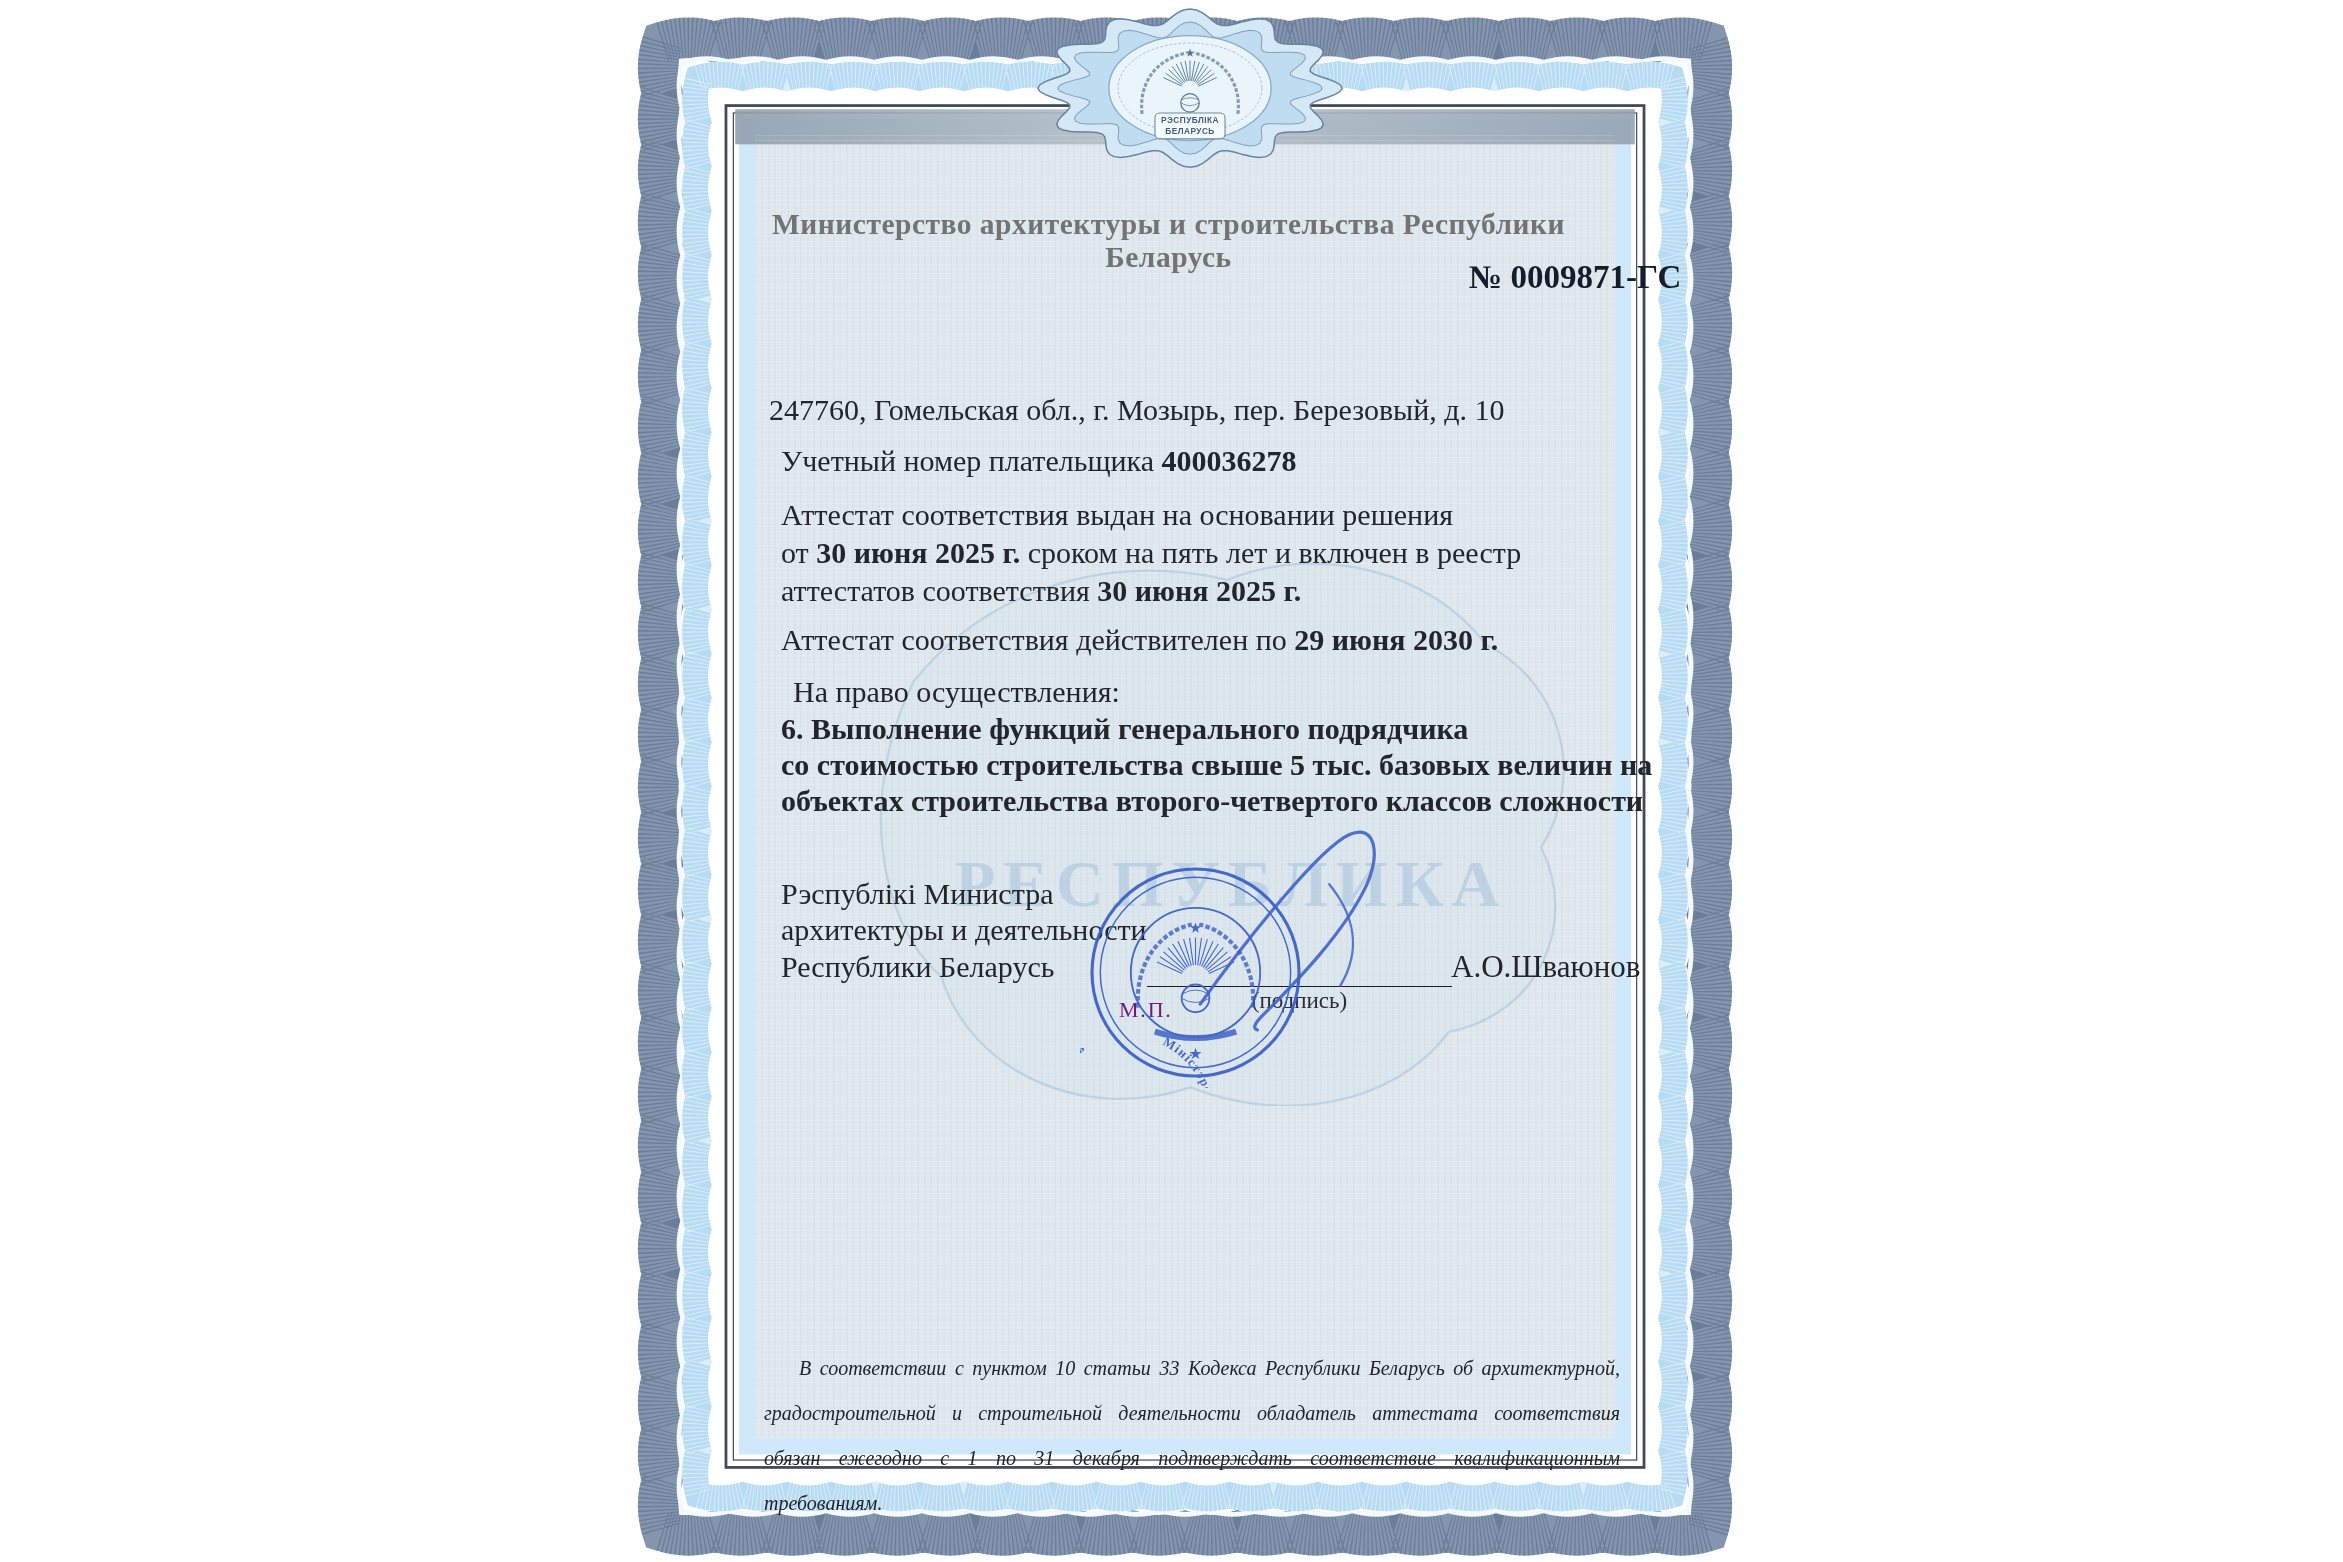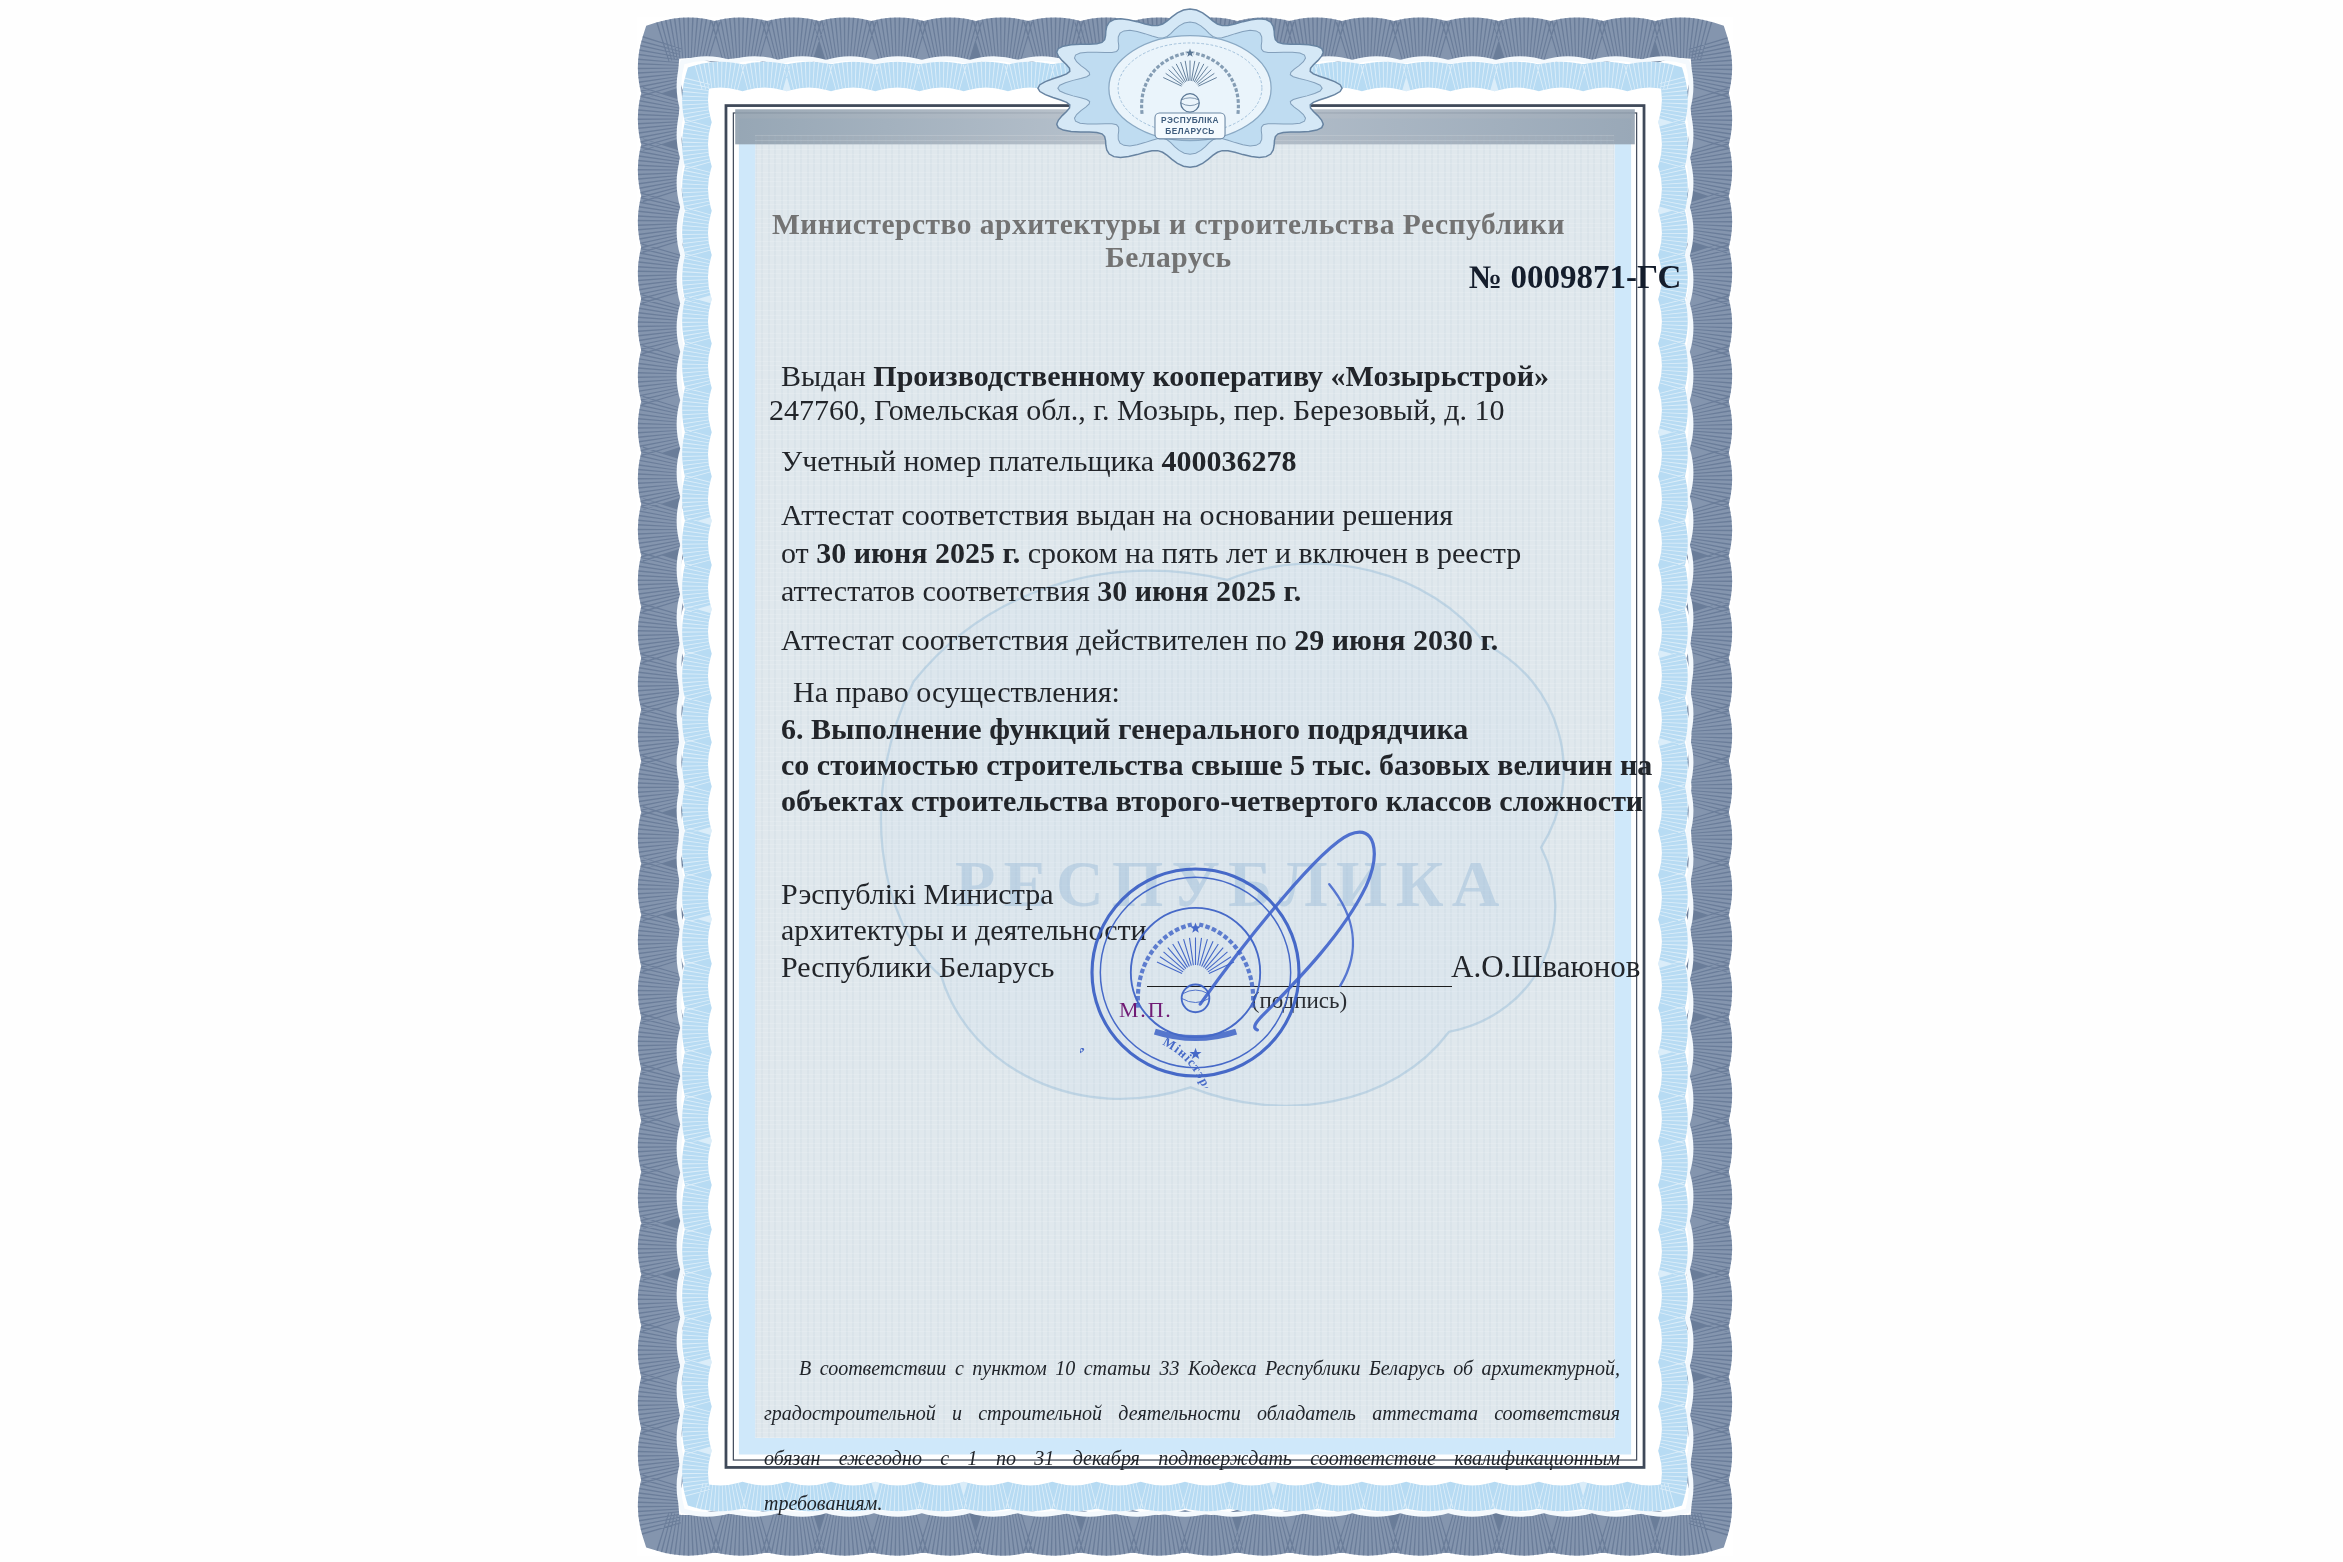--- a/index.html
+++ b/index.html
@@ -90,21 +90,20 @@
       <g>
         <rect x="-38" y="27" width="76" height="28" rx="5" fill="#f4fafe" stroke="#6d89a6" stroke-width="1.2"></rect>
         <text x="0" y="38" text-anchor="middle" font-size="9" font-weight="bold" fill="#3f5d7d" font-family="Liberation Sans, sans-serif" letter-spacing="0.5">РЭСПУБЛІКА</text>
         <text x="0" y="50" text-anchor="middle" font-size="9" font-weight="bold" fill="#3f5d7d" font-family="Liberation Sans, sans-serif" letter-spacing="0.5">БЕЛАРУСЬ</text>
       </g>
     </svg>
 
     <div class="ministry">Министерство архитектуры и строительства Республики Беларусь</div>
     <div class="doc-number">№ 0009871-ГС</div>
 
-    <div class="txt" style="left:144px;top:340px;"><span>Выдан </span><b>Производственному кооперативу «Мозырьстрой»</b></div>
     <div class="txt" style="left:132px;top:374px;">247760, Гомельская обл., г. Мозырь, пер. Березовый, д. 10</div>
     <div class="txt" style="left:144px;top:425px;"><span>Учетный номер плательщика </span><b>400036278</b></div>
     <div class="txt" style="left:144px;top:479px;">Аттестат соответствия выдан на основании решения</div>
     <div class="txt" style="left:144px;top:517px;"><span>от </span><b>30 июня 2025 г.</b><span> сроком на пять лет и включен в реестр</span></div>
     <div class="txt" style="left:144px;top:555px;"><span>аттестатов соответствия </span><b>30 июня 2025 г.</b></div>
     <div class="txt" style="left:144px;top:604px;"><span>Аттестат соответствия действителен по </span><b>29 июня 2030 г.</b></div>
     <div class="txt" style="left:156px;top:656px;text-align:right;">На право осуществления:</div>
     <div class="txt" style="left:144px;top:693px;font-weight:bold;">6. Выполнение функций генерального подрядчика</div>
     <div class="txt" style="left:144px;top:729px;font-weight:bold;">со стоимостью строительства свыше 5 тыс. базовых величин на</div>
     <div class="txt" style="left:144px;top:765px;font-weight:bold;">объектах строительства второго-четвертого классов сложности</div>

